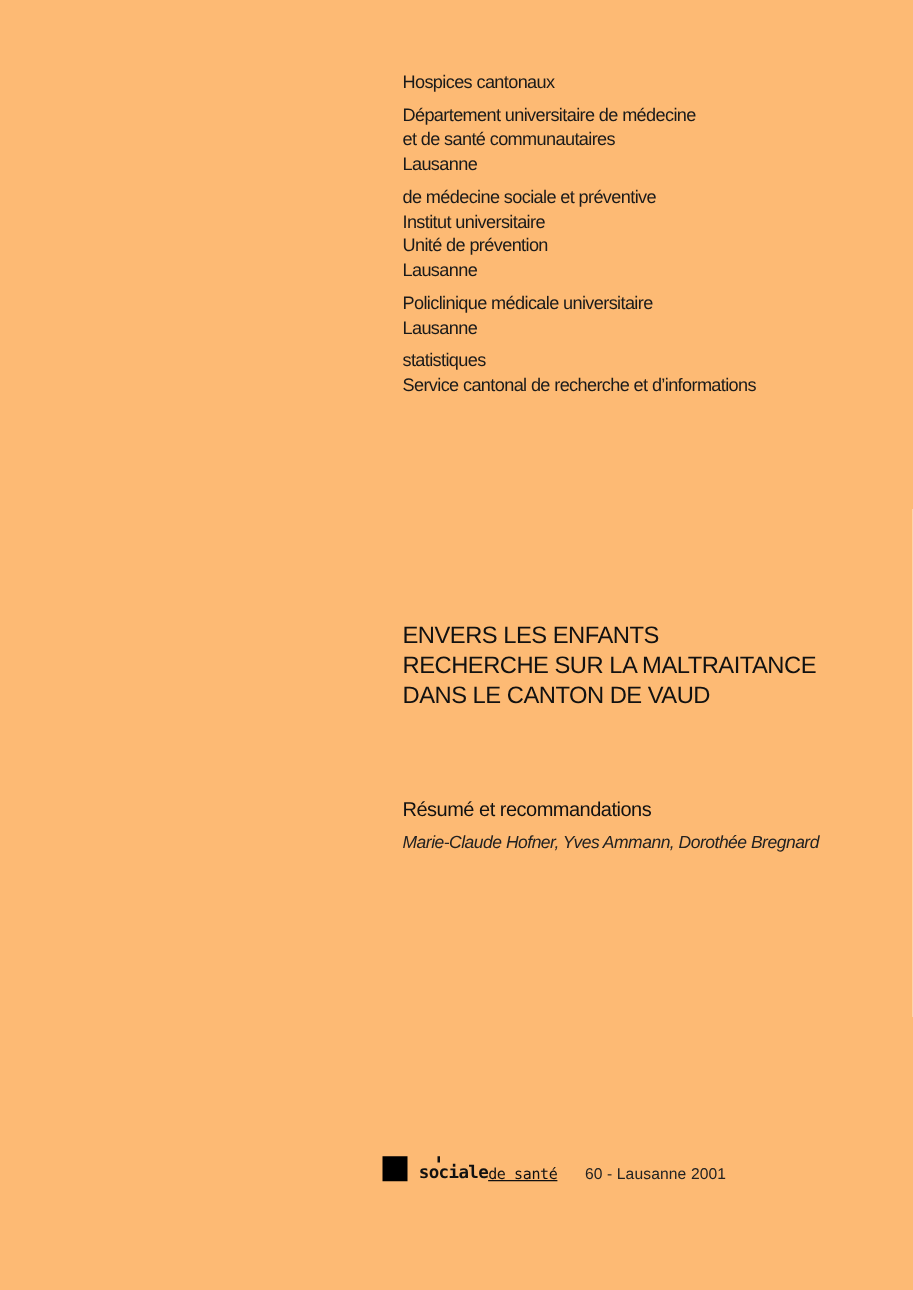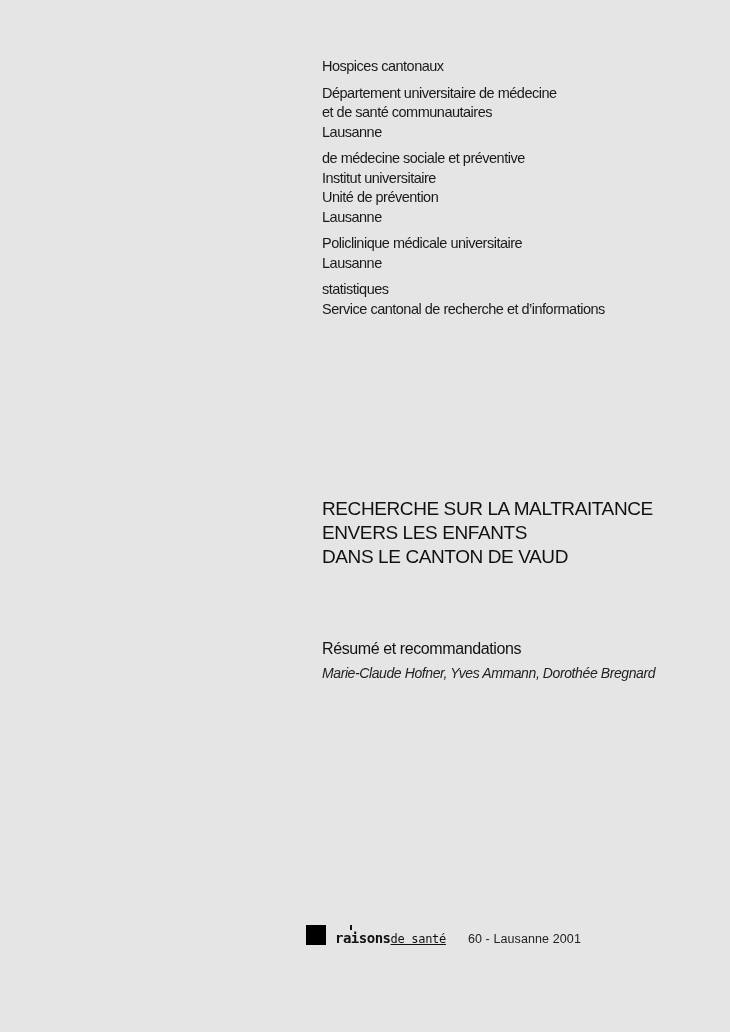--- a/index.html
+++ b/index.html
@@ -12,21 +12,21 @@
       height: 1032px;
       position: relative;
       overflow: hidden;
       font-family: "Liberation Sans", sans-serif;
       color: #1a1a1a;
     }
     .page {
       position: absolute;
       left: 0; top: 0;
       width: 730px; height: 1032px;
-      background: #e5e5e5;
+      background: #fdba74;
     }
     .institutions {
       position: absolute;
       left: 322px;
       top: 57px;
       width: 360px;
       font-size: 14.5px;
       line-height: 19.5px;
       letter-spacing: -0.5px;
       color: #1a1a1a;
@@ -142,29 +142,29 @@
       <span class="inst-line">Policlinique médicale universitaire</span>
       <span class="inst-line">Lausanne</span>
     </div>
     <div class="inst-block">
       <span class="inst-line">statistiques</span>
       <span class="inst-line">Service cantonal de recherche et d’informations</span>
     </div>
   </div>
 
   <div class="title-block">
+    <span class="title-line">ENVERS LES ENFANTS</span>
     <span class="title-line">RECHERCHE SUR LA MALTRAITANCE</span>
-    <span class="title-line">ENVERS LES ENFANTS</span>
     <span class="title-line">DANS LE CANTON DE VAUD</span>
   </div>
 
   <div class="subtitle">Résumé et recommandations</div>
 
   <div class="authors">Marie-Claude Hofner, Yves Ammann, Dorothée Bregnard</div>
 
   <div class="footer">
     <div class="logo-square"></div>
-    <span class="brand-main">raisons</span>
+    <span class="brand-main">sociale</span>
     <span class="brand-sub">de santé</span>
     <span class="series-info">60  -  Lausanne 2001</span>
   </div>
 
 </div>
 
 </body></html>

